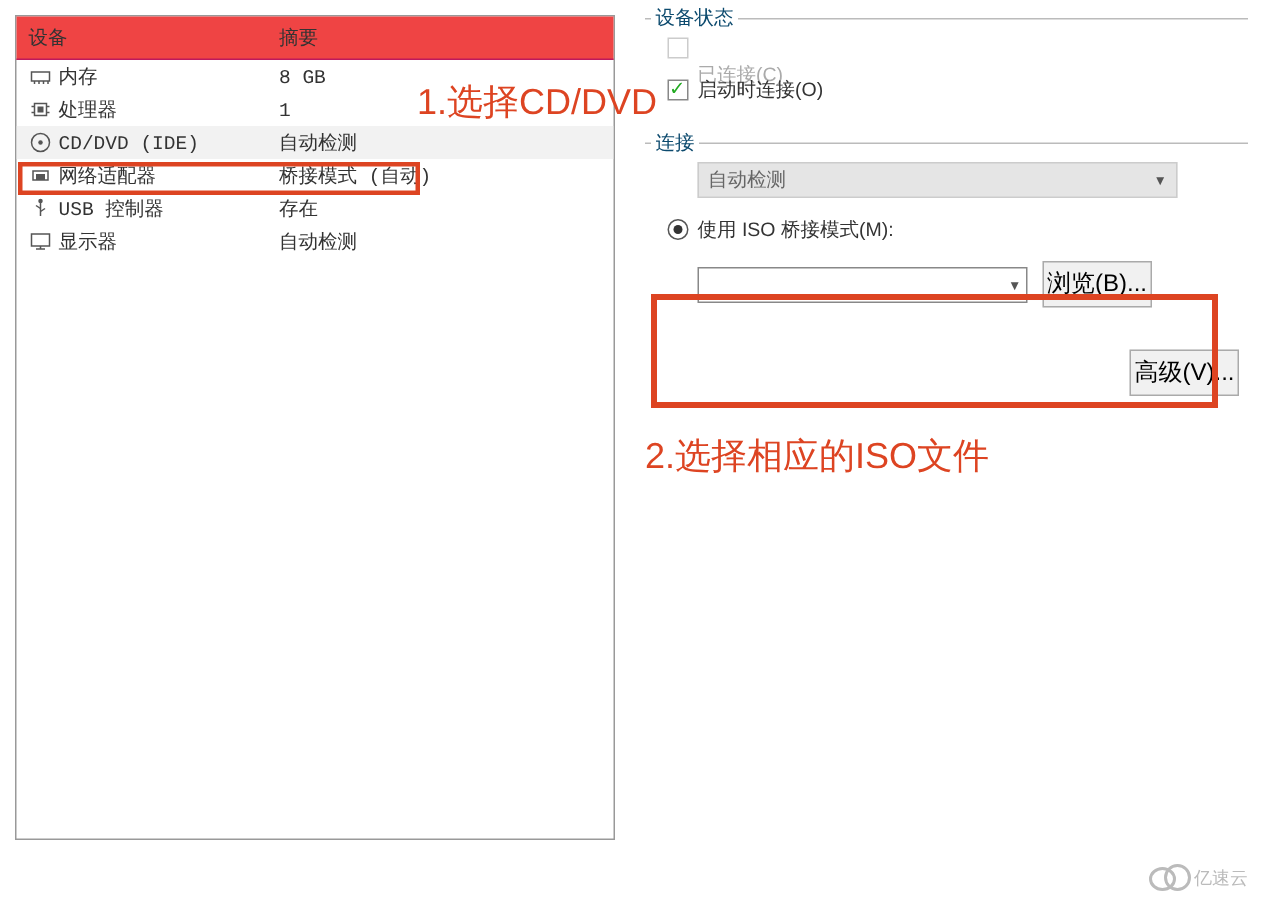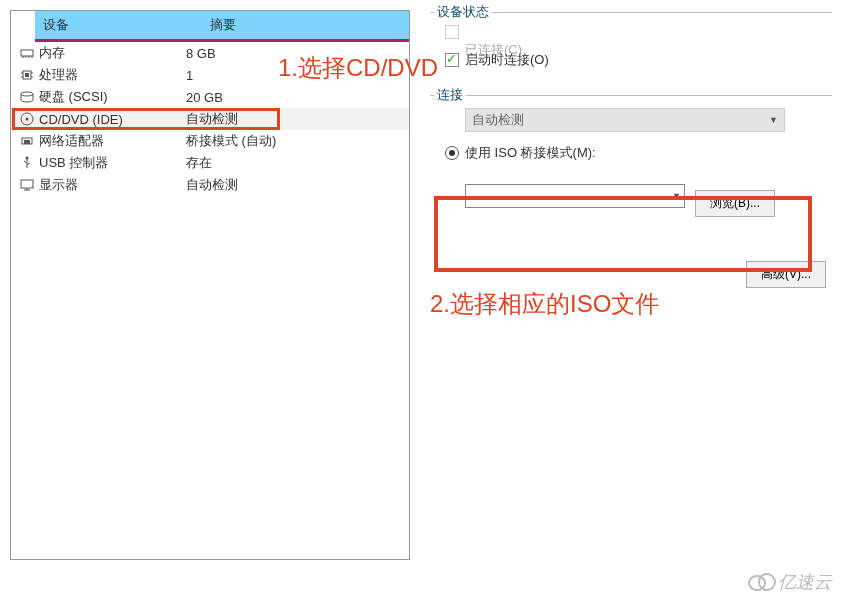--- a/index.html
+++ b/index.html
@@ -21,30 +21,30 @@
     
     .device-panel {
       width: 400px;
       border: 1px solid #999;
       background: #fff;
       display: flex;
       flex-direction: column;
     }
     .device-header {
       display: flex;
-      border-bottom: 3px solid #be185d;
-      background: #7dd3fc;
+      border-bottom: 1px solid #be185d;
+      background: #ef4444;
       padding: 5px 0;
-      margin-left: 24px;
     }
     .col-device { width: 175px; padding-left: 8px; }
     .col-summary { flex: 1; }
     .device-rows {
       flex: 1;
       overflow: auto;
+      font-family: Liberation Mono, monospace;
     }
     .device-row {
       display: flex;
       align-items: center;
       height: 22px;
       cursor: pointer;
     }
     .device-row.selected {
       background: #f2f2f2;
     }
@@ -148,27 +148,26 @@
       background: #fff;
       display: flex;
       justify-content: flex-end;
       align-items: center;
       padding-right: 3px;
     }
     .dd-arrow {
       font-size: 9px; color: #555;
     }
     .btn {
-      padding: 4px 14px;
+      padding: 4px 2px;
       border: 1px solid #aaa;
       background: #f1f1f1;
       cursor: pointer;
-      font-size: 12px;
+      font-size: 16px;
       white-space: nowrap;
-      margin-top: 16px;
     }
     .annot-box2 {
       position: absolute;
       left: 434px;
       top: 196px;
       width: 378px;
       height: 76px;
       border: 4px solid #d42;
       pointer-events: none;
     }
@@ -189,22 +188,21 @@
     }
     
     .watermark {
       position: absolute;
       right: 10px;
       bottom: 8px;
       display: flex;
       align-items: center;
       gap: 4px;
       color: #bbb;
-      font-size: 18px;
-      font-style: italic;
+      font-size: 12px;
     }
     .wm-icon {
       width: 26px; height: 18px; position: relative;
     }
     .wm-icon::before {
       content:""; position:absolute; left:0; top:2px; width:14px; height:12px; border:2px solid #bbb; border-radius:50% 50% 50% 50%;
     }
     .wm-icon::after {
       content:""; position:absolute; left:10px; top:0; width:14px; height:14px; border:2px solid #bbb; border-radius:50%;
     }
@@ -247,32 +245,20 @@
                 <line x1="2" y1="10" x2="4" y2="10" stroke="#555"></line>
                 <line x1="12" y1="6" x2="14" y2="6" stroke="#555"></line>
                 <line x1="12" y1="10" x2="14" y2="10" stroke="#555"></line>
               </svg>
           </span>
           <span>处理器</span>
         </div>
         <div class="col-summary">1</div>
       </div>
 
-      <div class="device-row">
-        <div class="col-device">
-          <span class="dev-icon">
-            <svg width="16" height="16" viewBox="0 0 16 16">
-                <ellipse cx="8" cy="5" rx="6" ry="2" fill="none" stroke="#555"></ellipse>
-                <path d="M2 5 v6 a6 2 0 0 0 12 0 v-6" fill="none" stroke="#555"></path>
-              </svg>
-          </span>
-          <span>硬盘 (SCSI)</span>
-        </div>
-        <div class="col-summary">20 GB</div>
-      </div>
 
       <div class="device-row selected">
         <div class="col-device">
           <span class="dev-icon">
             <svg width="16" height="16" viewBox="0 0 16 16">
                 <circle cx="8" cy="8" r="6" fill="none" stroke="#555"></circle>
                 <circle cx="8" cy="8" r="1.5" fill="#555"></circle>
               </svg>
           </span>
           <span>CD/DVD (IDE)</span>

